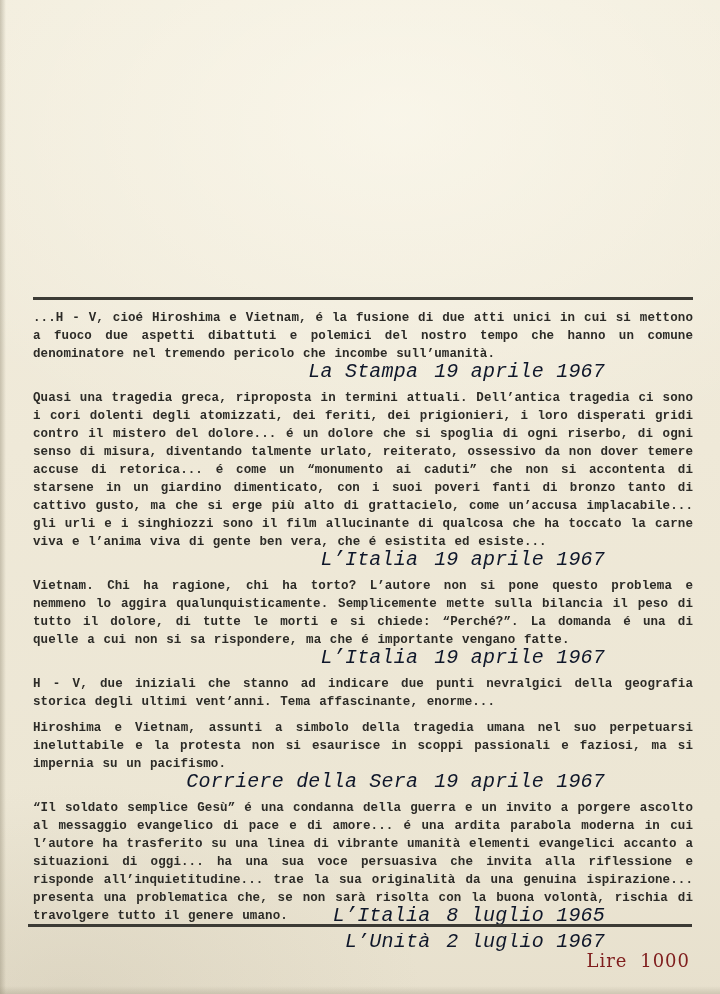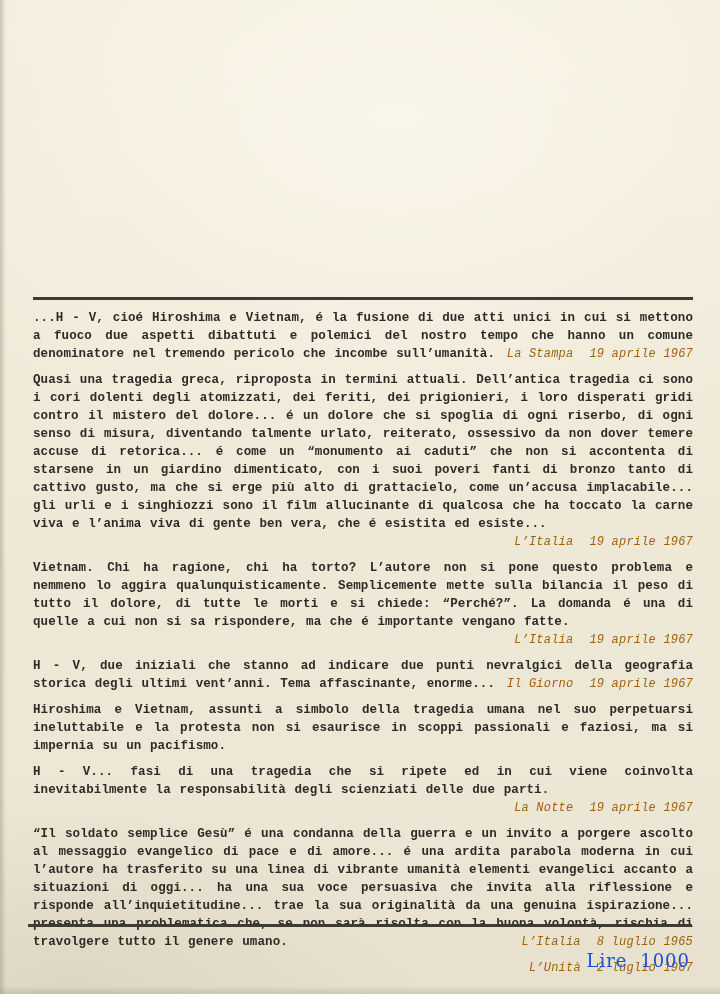--- a/index.html
+++ b/index.html
@@ -42,37 +42,38 @@
     line-height:18px;
     text-align:justify;
     letter-spacing:0.1px;
     word-spacing:1px;
     overflow:hidden; 
     hyphens:auto;
     font-family:Liberation Mono, monospace;
   }
   .attr {
     float:right;
+    margin-right:88px;
     font-weight:normal;
     font-style:italic;
-    font-size:12px;
+    font-size:20px;
     line-height:18px;
     letter-spacing:0.2px;
     word-spacing:normal;
     white-space:nowrap;
-    color:#a16207;
+    color:#0f172a;
   }
   .attr .src { margin-right:16px; font-style:italic; }
   .attr .date { font-style:italic; }
 
   .price {
     position:absolute; right:30px; top:950px;
     font-size:18px; line-height:22px;
     letter-spacing:1px;
-    color:#1d4ed8;
+    color:#7f1d1d;
     word-spacing:6px;
   }
 </style>
 </head>
 <body>
 
 <div class="paper"></div>
 <div class="edge-left"></div>
 <div class="edge-bottom"></div>
 
@@ -90,32 +91,28 @@
       <span class="attr"><span class="src">L’Italia</span><span class="date">19 aprile 1967</span></span></p>
   </div>
 
   <div class="quote">
     <p class="qtext"><span>Vietnam. Chi ha ragione, chi ha torto? L’autore non si pone questo problema e nemmeno lo aggira qualunquisticamente. Semplicemente mette sulla bilancia il peso di tutto il dolore, di tutte le morti e si chiede: “Perché?”. La domanda é una di quelle a cui non si sa rispondere, ma che é importante vengano fatte.</span>
       <span class="attr"><span class="src">L’Italia</span><span class="date">19 aprile 1967</span></span></p>
   </div>
 
   <div class="quote">
     <p class="qtext"><span>H - V, due iniziali che stanno ad indicare due punti nevralgici della geografia storica degli ultimi vent’anni. Tema affascinante, enorme...</span>
-      <span class="attr"><span class="src">Il Giorno</span><span class="date">19 aprile 1967</span></span></p>
+      </p>
   </div>
 
   <div class="quote">
     <p class="qtext"><span>Hiroshima e Vietnam, assunti a simbolo della tragedia umana nel suo perpetuarsi ineluttabile e la protesta non si esaurisce in scoppi passionali e faziosi, ma si impernia su un pacifismo.</span>
-      </p>
+      <span class="attr"><span class="src">Corriere della Sera</span><span class="date">19 aprile 1967</span></span></p>
   </div>
 
-  <div class="quote">
-    <p class="qtext"><span>H - V... fasi di una tragedia che si ripete ed in cui viene coinvolta inevitabilmente la responsabilità degli scienziati delle due parti.</span>
-      <span class="attr"><span class="src">La Notte</span><span class="date">19 aprile 1967</span></span></p>
-  </div>
 
   <div class="quote">
     <p class="qtext"><span>“Il soldato semplice Gesù” é una condanna della guerra e un invito a porgere ascolto al messaggio evangelico di pace e di amore... é una ardita parabola moderna in cui l’autore ha trasferito su una linea di vibrante umanità elementi evangelici accanto a situazioni di oggi... ha una sua voce persuasiva che invita alla riflessione e risponde all’inquietitudine... trae la sua originalità da una genuina ispirazione... presenta una problematica che, se non sarà risolta con la buona volontà, rischia di travolgere tutto il genere umano.</span>
       <span class="attr"><span class="src">L’Italia</span><span class="date">8 luglio 1965</span></span></p>
   </div>
 
   <div class="quote">
     <p class="qtext">
       <span class="attr"><span class="src">L’Unità</span><span class="date">2 luglio 1967</span></span></p>
   </div>

